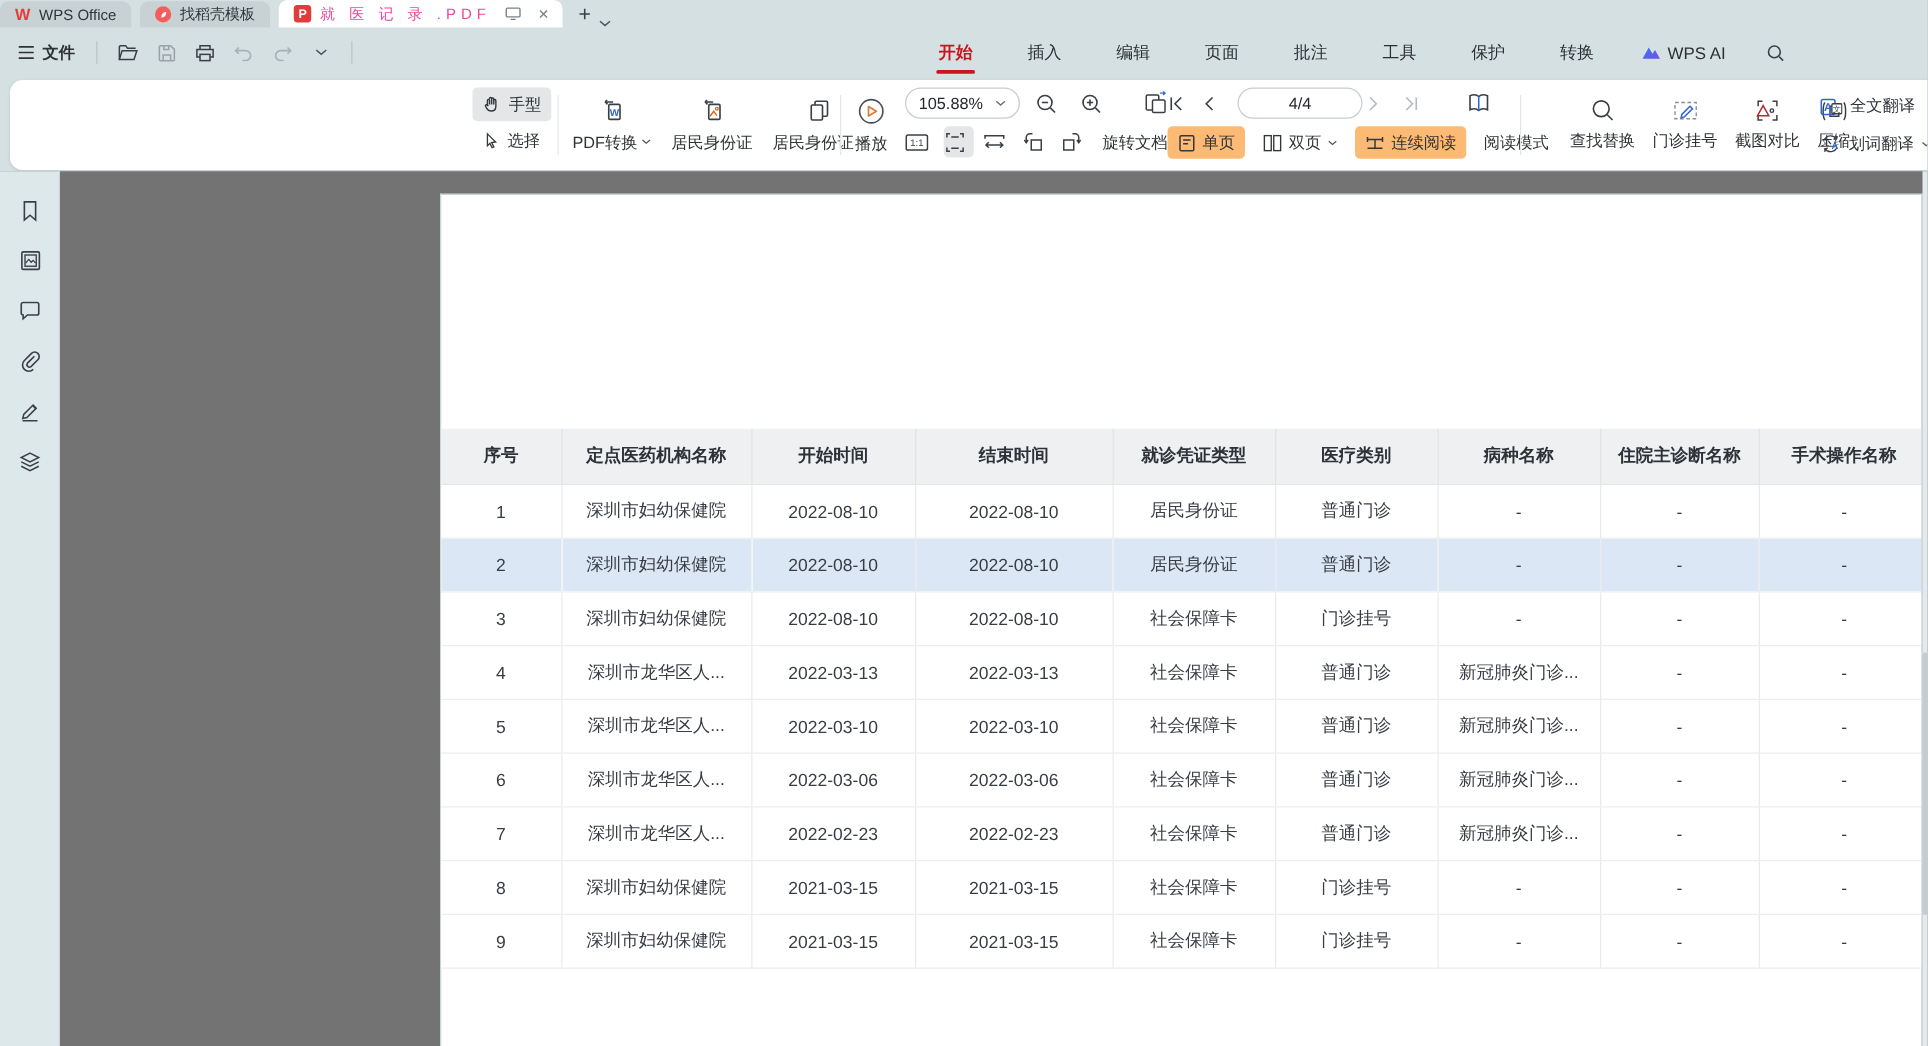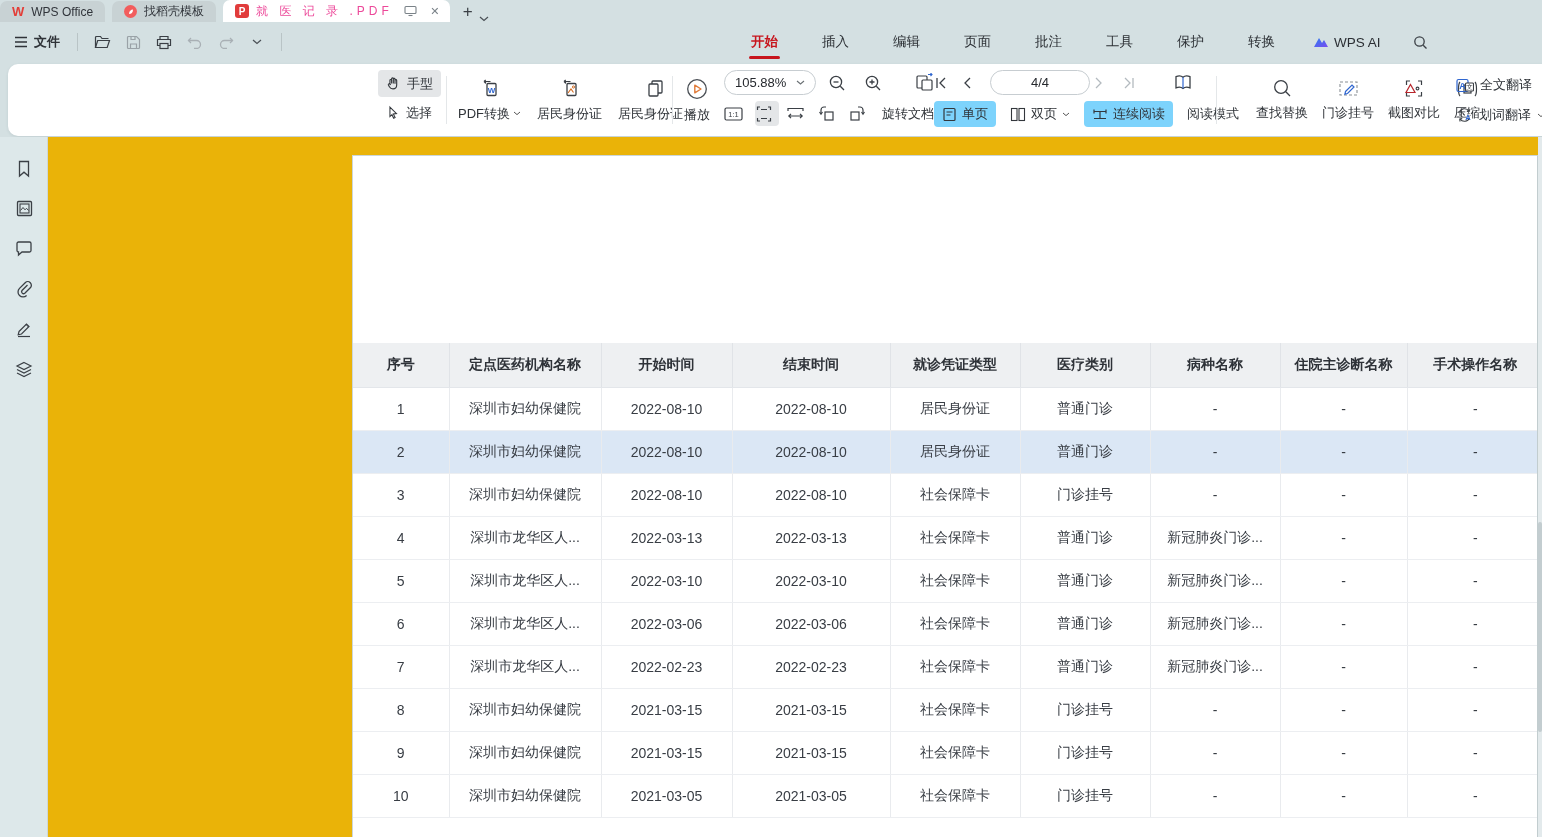--- a/index.html
+++ b/index.html
@@ -45,24 +45,24 @@
   .sbtn{display:flex;flex-direction:column;align-items:center;justify-content:center;gap:5px;height:60px;
         font-size:13px;color:#2f3338;padding:0 4px;border-radius:4px;cursor:default;}
   .sbtn .cap{display:flex;align-items:center;gap:3px;white-space:nowrap;}
   .rowflex{display:flex;align-items:center;}
   .zoombox{width:92px;height:25px;border:1px solid #c7cdd1;border-radius:13px;display:flex;align-items:center;
            justify-content:space-between;padding:0 10px;font-size:13px;color:#26292e;background:#fff;}
   .navinput{width:100px;height:25px;border:1px solid #c7cdd1;border-radius:13px;text-align:center;font-size:13px;color:#26292e;outline:none;background:#fff;}
   .mini{width:24px;height:25px;display:flex;align-items:center;justify-content:flex-start;border-radius:4px;}
   .mini.sel{background:#e4e6e8;}
   .pill{display:flex;align-items:center;gap:5px;height:26px;padding:0 8px;border-radius:4px;font-size:13px;color:#2f3338;white-space:nowrap;}
-  .pill.sel{background:#7dd3fc;}
+  .pill.sel{background:#fdba74;}
 
   
-  #body{position:absolute;left:0;top:137px;right:0;bottom:0;background:#eab308;}
+  #body{position:absolute;left:0;top:137px;right:0;bottom:0;background:#737373;}
   #rail{position:absolute;left:0;top:0;width:48px;bottom:0;background:#dde8ea;border-right:1px solid #cdd7d9;}
   .rail-btn{position:absolute;left:12px;width:24px;height:24px;display:flex;align-items:center;justify-content:center;border-radius:4px;}
   #page{position:absolute;left:352px;top:18px;right:4px;bottom:0;background:#ffffff;
         border-left:1px solid #ccd6d8;border-top:1px solid #ccd6d8;border-right:1px solid #c2cdcf;overflow:hidden;}
   #scrolltrack{position:absolute;right:0;top:0;width:4px;bottom:0;background:#e3eaec;}
   #scrollthumb{position:absolute;right:0;top:55%;width:4px;height:30%;background:#c3cdd0;border-radius:2px;}
 
   
   #doc-table{position:absolute;left:0;top:187px;width:1190px;border-collapse:collapse;table-layout:fixed;}
   #doc-table th{height:44px;background:#eef0f2;font-size:14px;font-weight:bold;color:#2e3238;
@@ -607,31 +607,20 @@
               <td>9</td>
               <td>深圳市妇幼保健院</td>
               <td>2021-03-15</td>
               <td>2021-03-15</td>
               <td>社会保障卡</td>
               <td>门诊挂号</td>
               <td>-</td>
               <td>-</td>
               <td>-</td>
             </tr>
-            <tr>
-              <td>10</td>
-              <td>深圳市妇幼保健院</td>
-              <td>2021-03-05</td>
-              <td>2021-03-05</td>
-              <td>社会保障卡</td>
-              <td>门诊挂号</td>
-              <td>-</td>
-              <td>-</td>
-              <td>-</td>
-            </tr>
           </tbody>
       </table>
 
     </div>
 
     <div id="scrolltrack">
       <div id="scrollthumb"></div>
     </div>
   </div>
 

